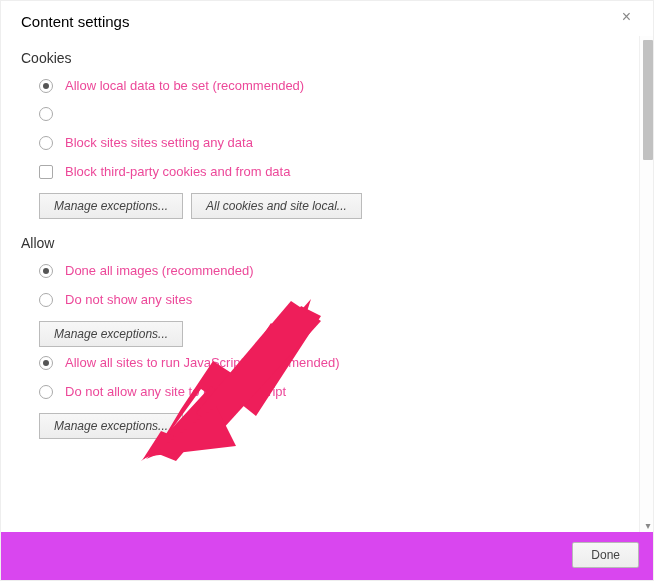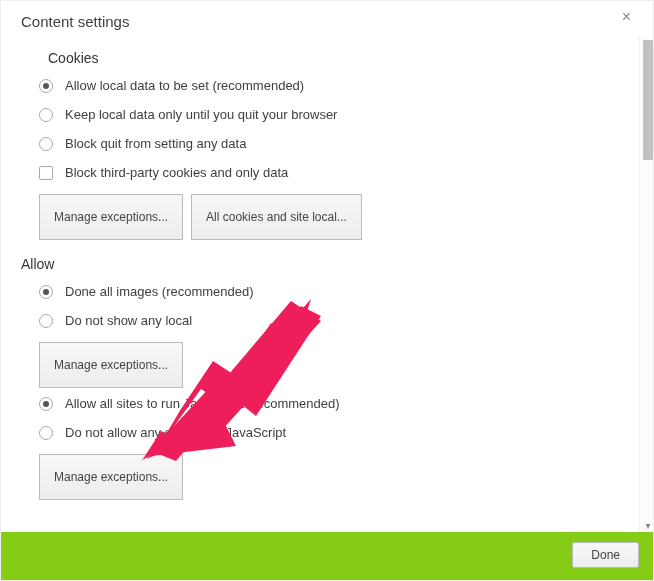--- a/index.html
+++ b/index.html
@@ -23,21 +23,21 @@
     flex-direction: column;
   }
   .header {
     padding: 12px 20px 6px 20px;
     display: flex;
     justify-content: space-between;
     align-items: flex-start;
   }
   .title {
     font-size: 15px;
-    color: #404040;
+    color: #000000;
   }
   .close {
     font-size: 16px;
     color: #888;
     cursor: pointer;
     line-height: 1;
     padding: 0 4px;
     margin-top: -4px;
   }
   .content-wrapper {
@@ -75,26 +75,26 @@
     color: #888;
     text-align: center;
     line-height: 8px;
   }
   .scrollbar-arrow.down { bottom: 2px; }
   .section-title {
     font-size: 14px;
     color: #333;
     margin: 16px 0 12px 0;
   }
-  .section-title.first { margin-top: 4px; margin-left: 27px; }
+  .section-title.first { margin-top: 4px; }
   .option-row {
     display: flex;
     align-items: center;
     margin: 0 0 14px 18px;
-    color: #404040;
+    color: #ec4899;
   }
   .radio, .checkbox {
     width: 14px;
     height: 14px;
     border: 1px solid #aaa;
     margin-right: 12px;
     position: relative;
     flex-shrink: 0;
     background: #fff;
   }
@@ -110,32 +110,33 @@
   .checkbox { border-radius: 2px; }
   .button-row {
     margin: 6px 0 8px 18px;
     display: flex;
     gap: 8px;
   }
   .btn {
     background: linear-gradient(#f7f7f7, #ededed);
     border: 1px solid #bbb;
     border-radius: 0;
-    padding: 15px 14px;
+    padding: 5px 14px;
     font-size: 12px;
     color: #444;
     cursor: pointer;
     font-family: inherit;
+    font-style: italic;
   }
   .footer {
     border-top: 0;
     padding: 10px 16px 14px 0;
     display: flex;
     justify-content: flex-end;
-    background: #84cc16;
+    background: #d946ef;
   }
   .done-btn {
     background: linear-gradient(#f7f7f7, #ededed);
     border: 1px solid #b8b8b8;
     border-radius: 2px;
     padding: 5px 18px;
     font-size: 12px;
     color: #444;
     cursor: pointer;
     font-family: inherit;
@@ -162,44 +163,43 @@
     <div class="content">
 
       <div class="section-title first">Cookies</div>
 
       <div class="option-row">
         <span class="radio selected"></span>
         <span>Allow local data to be set (recommended)</span>
       </div>
       <div class="option-row">
         <span class="radio"></span>
-        <span>Keep local data only until you quit your browser</span>
-      </div>
-      <div class="option-row">
-        <span class="radio"></span>
-        <span>Block quit from setting any data</span>
+      </div>
+      <div class="option-row">
+        <span class="radio"></span>
+        <span>Block sites sites setting any data</span>
       </div>
       <div class="option-row">
         <span class="checkbox"></span>
-        <span>Block third-party cookies and only data</span>
+        <span>Block third-party cookies and from data</span>
       </div>
       <div class="button-row">
         <button class="btn">Manage exceptions...</button>
         <button class="btn">All cookies and site local...</button>
       </div>
 
       <div class="section-title">Allow</div>
 
       <div class="option-row">
         <span class="radio selected"></span>
         <span>Done all images (recommended)</span>
       </div>
       <div class="option-row">
         <span class="radio"></span>
-        <span>Do not show any local</span>
+        <span>Do not show any sites</span>
       </div>
       <div class="button-row">
         <button class="btn">Manage exceptions...</button>
       </div>
 
 
       <div class="option-row">
         <span class="radio selected"></span>
         <span>Allow all sites to run JavaScript (recommended)</span>
       </div>

